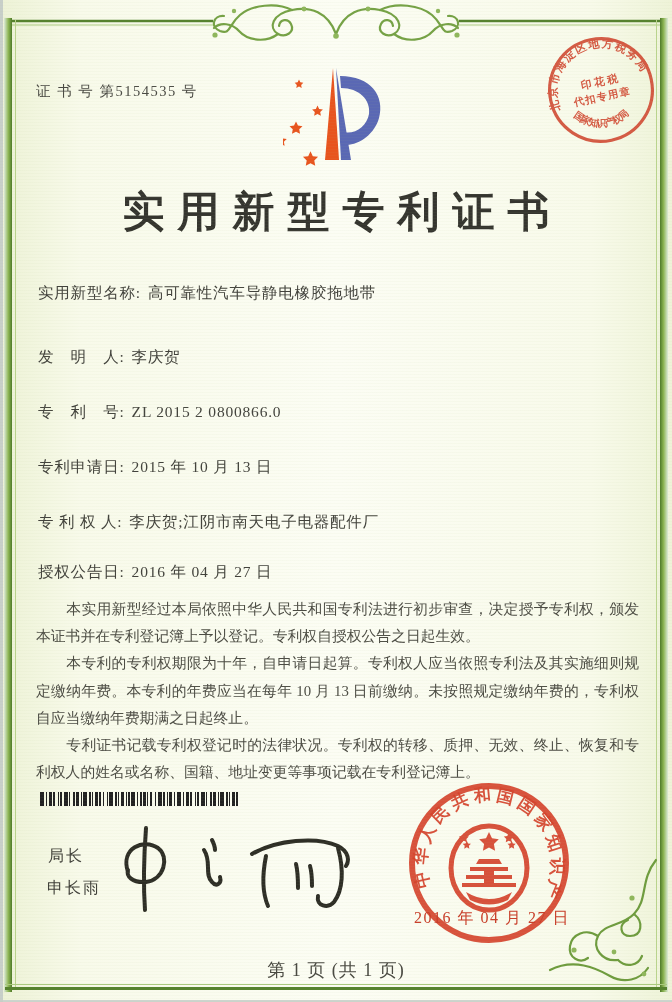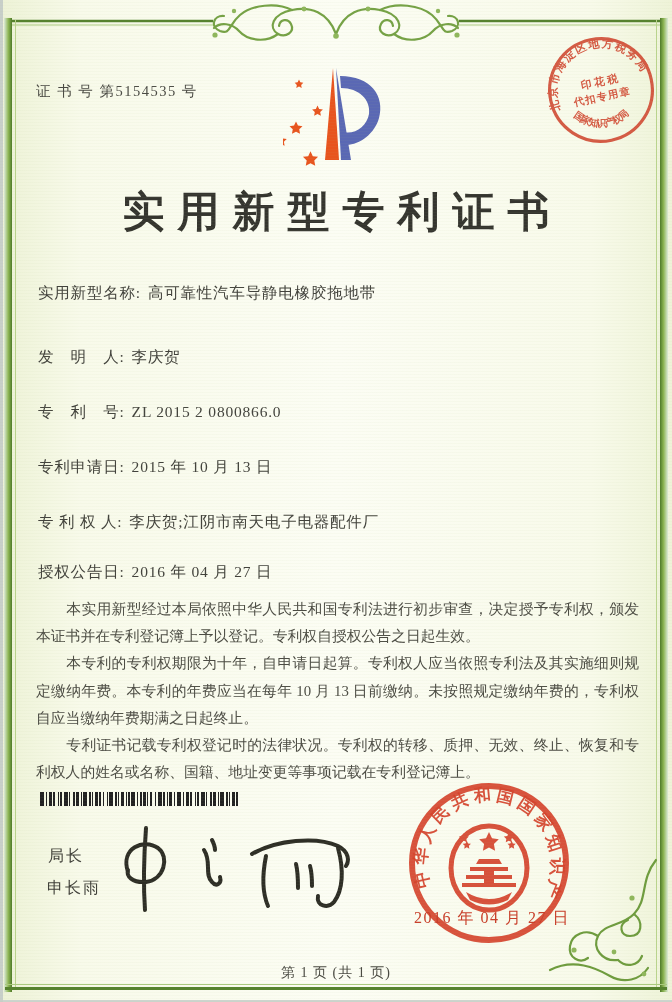--- a/index.html
+++ b/index.html
@@ -37,21 +37,21 @@
   .bodytext{position:absolute;left:36px;right:33px;top:596px;font-size:14.8px;line-height:1.84;
             color:#4c4c44;text-align:justify;}
   .bodytext p{margin:0;text-indent:2.05em;}
   .barcode{position:absolute;left:40px;top:792px;width:200px;height:14px;}
   .sig-title{position:absolute;left:48px;top:846px;font-size:16px;color:#3f3f39;letter-spacing:2px;}
   .sig-name{position:absolute;left:47px;top:878px;font-size:16px;color:#3f3f39;letter-spacing:2px;}
   .signature{position:absolute;left:100px;top:820px;width:270px;height:95px;}
   .seal{position:absolute;left:406px;top:780px;width:166px;height:166px;}
   .seal-date{position:absolute;left:414px;top:908px;font-size:16px;color:#c8402b;letter-spacing:1.5px;
              white-space:nowrap;z-index:3;}
-  .footer{position:absolute;left:0;right:0;bottom:20px;text-align:center;font-size:14px;color:#4a4a42;letter-spacing:1px;z-index:2;}
+  .footer{position:absolute;left:0;right:0;bottom:20px;text-align:center;font-size:18px;color:#4a4a42;letter-spacing:1px;z-index:2;}
   svg text{font-family:"Liberation Serif","DejaVu Serif",serif;}
 </style>
 </head>
 <body>
 
 <div class="page">
 
   <svg class="top-ornament" viewBox="0 0 672 48">
     <path d="M8,21 H213 M459,21 H664" stroke="#56822e" stroke-width="2.6" fill="none"></path>
     <path d="M8,25 H213 M459,25 H664" stroke="#aac97e" stroke-width="1" fill="none"></path>

